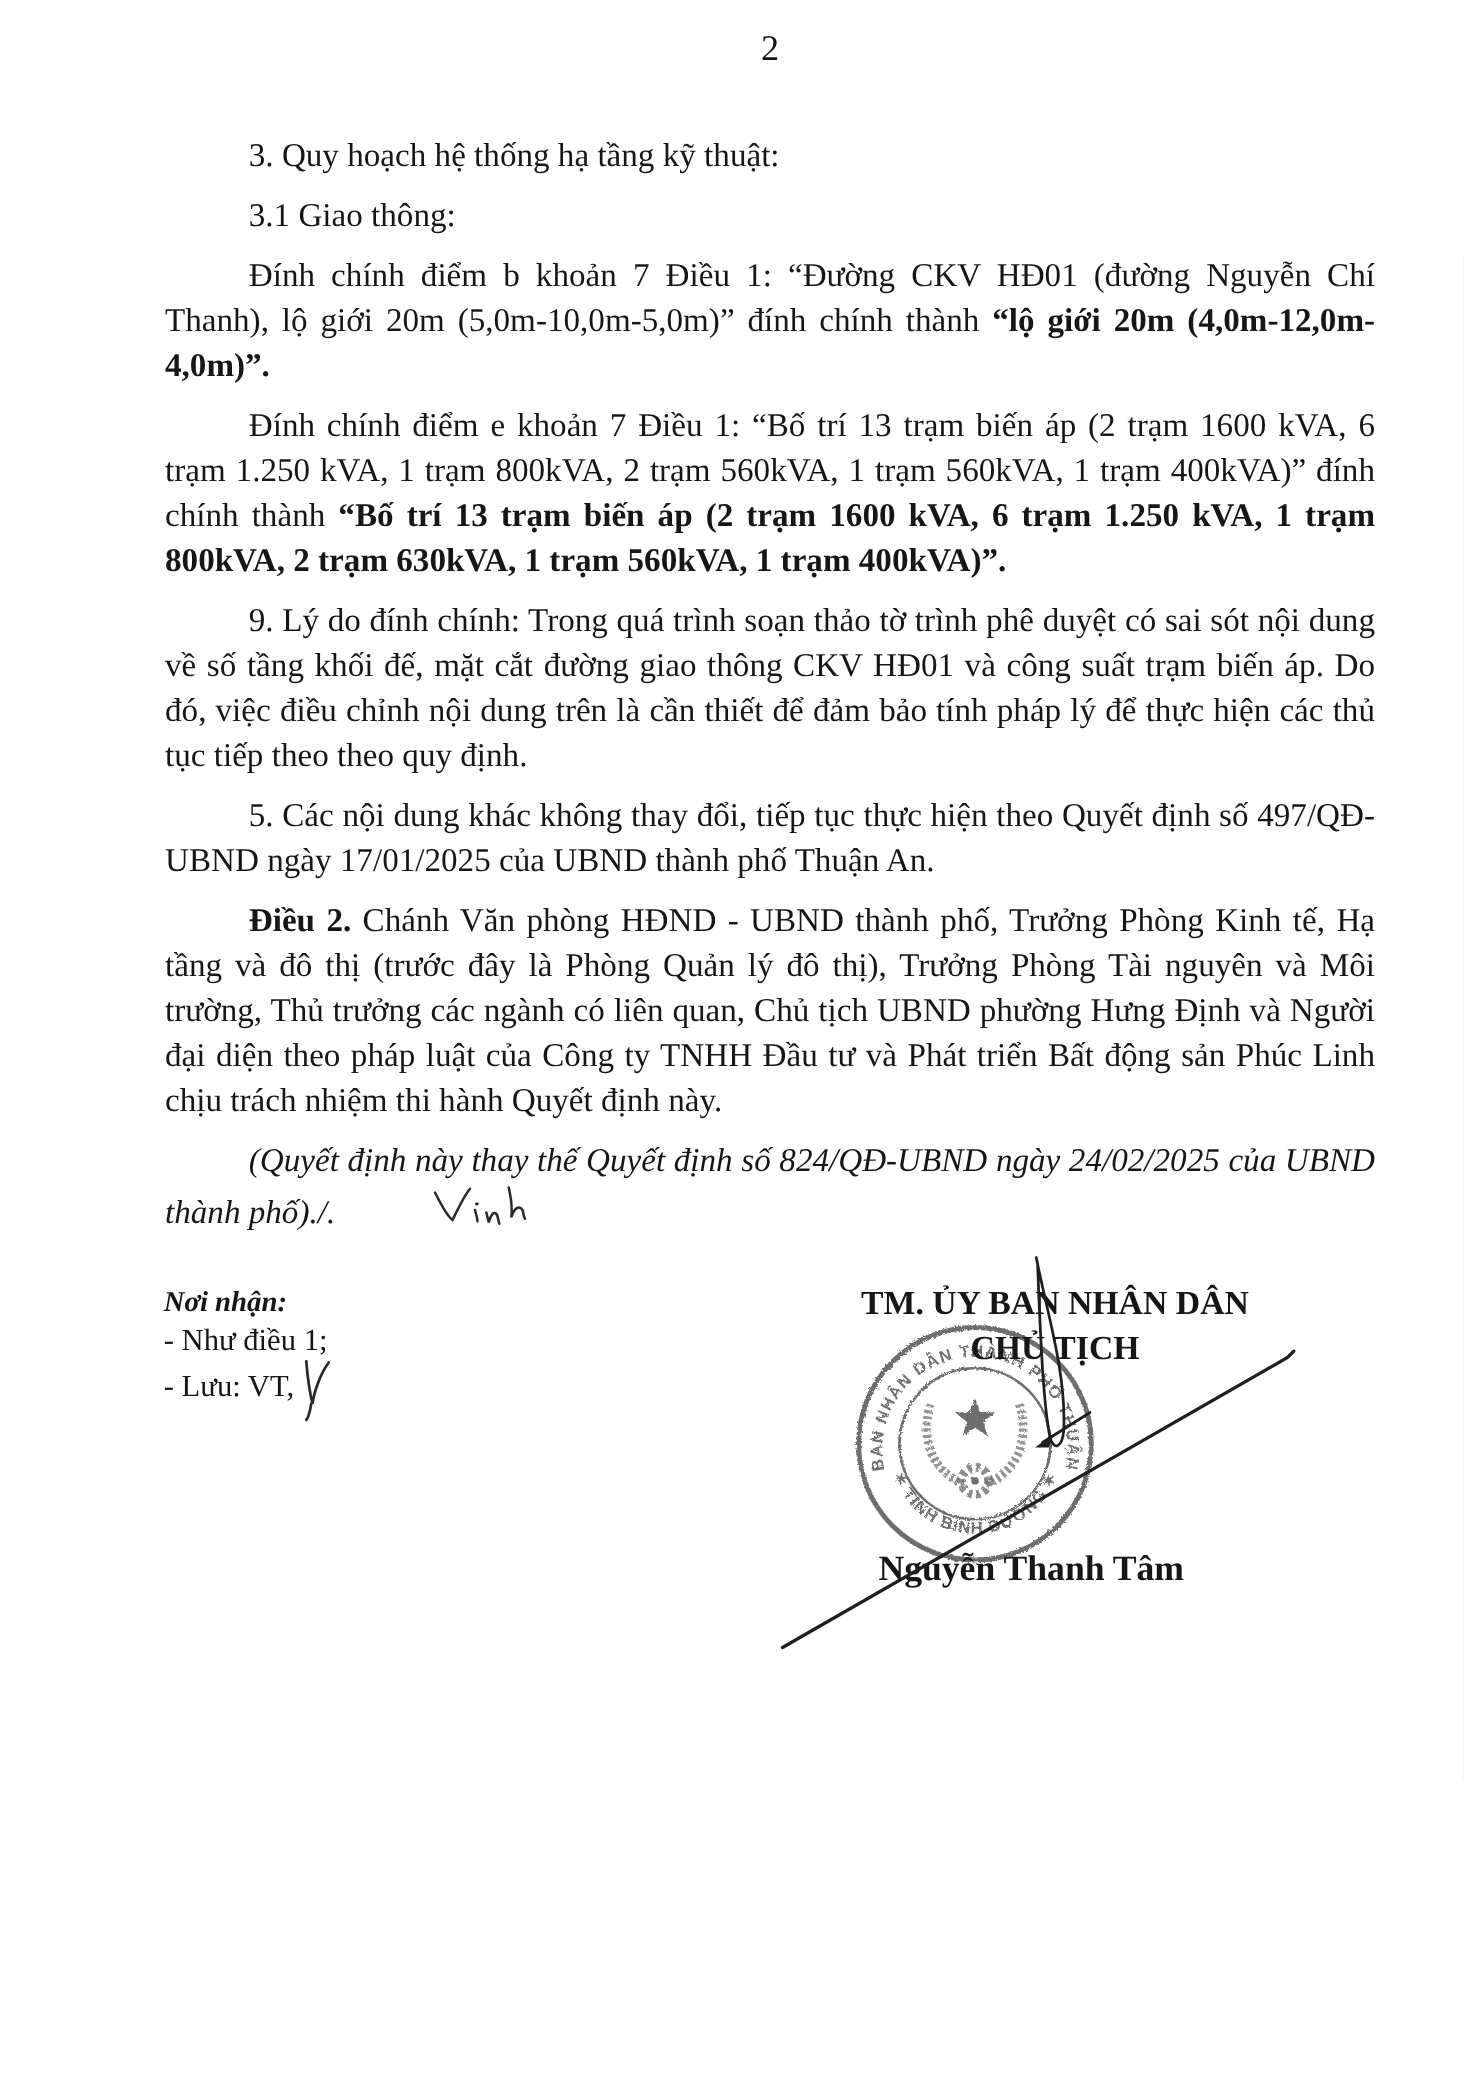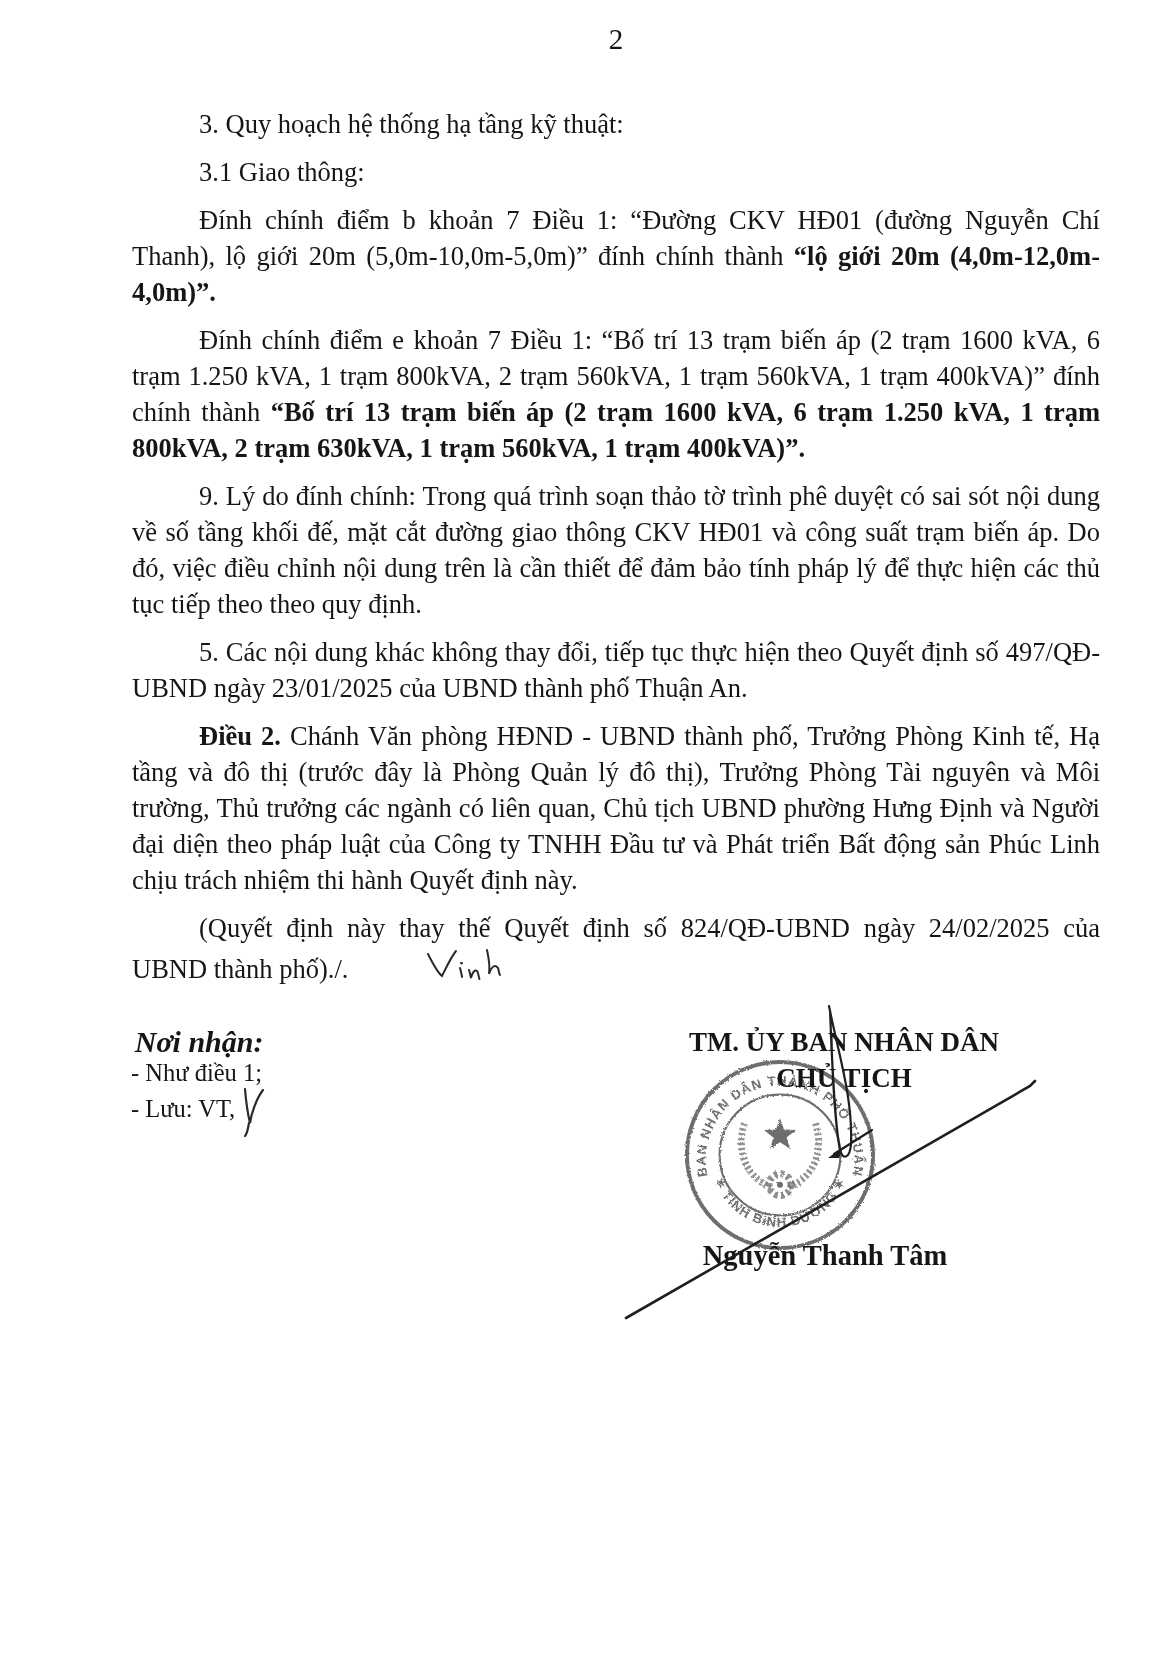--- a/index.html
+++ b/index.html
@@ -21,30 +21,30 @@
   }
   .content p{
     margin:12px 0 6px 0;
     font-size:26.5px;
     line-height:36px;
     text-align:justify;
     text-indent:67px;
   }
   .content p.heading{text-align:left;}
   .b{font-weight:bold;}
-  .note{}
+  .note{font-style:italic;}
   .hand{
     display:inline-block;vertical-align:-10px;margin-left:10px;
   }
   .noi-nhan{
     position:absolute;left:131px;top:1028px;
     font-size:24.5px;line-height:28px;
   }
   .noi-nhan .nn-title{
-    font-weight:bold;font-style:italic;font-size:30px;margin-bottom:3px;text-align:center;
+    font-weight:bold;font-style:italic;font-size:23px;margin-bottom:3px;
   }
   .nn-item{white-space:nowrap;}
   .sig-head{
     position:absolute;left:656px;top:1024px;width:376px;
     text-align:center;font-weight:bold;font-size:27px;line-height:36px;
     z-index:3;
   }
   .signer{
     position:absolute;left:637px;top:1240px;width:376px;
     text-align:center;font-weight:bold;font-size:28.5px;
@@ -66,21 +66,21 @@
 <div class="page">
 
   <div class="pageno">2</div>
 
   <div class="content">
     <p class="heading"><span>3. Quy hoạch hệ thống hạ tầng kỹ thuật:</span></p>
     <p class="heading"><span>3.1 Giao thông:</span></p>
     <p><span>Đính chính điểm b khoản 7 Điều 1: “Đường CKV HĐ01 (đường Nguyễn Chí Thanh), lộ giới 20m (5,0m-10,0m-5,0m)” đính chính thành </span><span class="b">“lộ giới 20m (4,0m-12,0m-4,0m)”.</span></p>
     <p><span>Đính chính điểm e khoản 7 Điều 1: “Bố trí 13 trạm biến áp (2 trạm 1600 kVA, 6 trạm 1.250 kVA, 1 trạm 800kVA, 2 trạm 560kVA, 1 trạm 560kVA, 1 trạm 400kVA)” đính chính thành </span><span class="b">“Bố trí 13 trạm biến áp (2 trạm 1600 kVA, 6 trạm 1.250 kVA, 1 trạm 800kVA, 2 trạm 630kVA, 1 trạm 560kVA, 1 trạm 400kVA)”.</span></p>
     <p><span>9. Lý do đính chính: Trong quá trình soạn thảo tờ trình phê duyệt có sai sót nội dung về số tầng khối đế, mặt cắt đường giao thông CKV HĐ01 và công suất trạm biến áp. Do đó, việc điều chỉnh nội dung trên là cần thiết để đảm bảo tính pháp lý để thực hiện các thủ tục tiếp theo theo quy định.</span></p>
-    <p><span>5. Các nội dung khác không thay đổi, tiếp tục thực hiện theo Quyết định số 497/QĐ-UBND ngày 23/01/2025 của UBND thành phố Thuận An.</span></p>
+    <p><span>5. Các nội dung khác không thay đổi, tiếp tục thực hiện theo Quyết định số 497/QĐ-UBND ngày 17/01/2025 của UBND thành phố Thuận An.</span></p>
     <p><span class="b">Điều 2.</span><span> Chánh Văn phòng HĐND - UBND thành phố, Trưởng Phòng Kinh tế, Hạ tầng và đô thị (trước đây là Phòng Quản lý đô thị), Trưởng Phòng Tài nguyên và Môi trường, Thủ trưởng các ngành có liên quan, Chủ tịch UBND phường Hưng Định và Người đại diện theo pháp luật của Công ty TNHH Đầu tư và Phát triển Bất động sản Phúc Linh chịu trách nhiệm thi hành Quyết định này.</span></p>
     <p class="note"><span>(Quyết định này thay thế Quyết định số 824/QĐ-UBND ngày 24/02/2025 của UBND thành phố)./.</span><span class="hand"><svg width="78" height="42" viewBox="0 0 78 42" aria-hidden="true">
             <g fill="none" stroke="#2a2a2a" stroke-width="2" stroke-linecap="round">
               <path d="M3,8 C8,18 13,27 17,30 C21,22 26,11 31,5"></path>
               <path d="M35,22 c1,4 2,7 2,9"></path>
               <path d="M36,17 c0.5,0.5 1,0.5 1,0"></path>
               <path d="M44,24 c1,3 1.5,6 2,8 c1.5,-6 4,-9 6,-7 c1.5,1.5 1.5,6 2.5,8"></path>
               <path d="M62,4 c2,9 3,17 2,24 c2.5,-8 6.5,-10 9,-6 c1,2 0.5,5 2,7"></path>
             </g>
           </svg></span></p>

